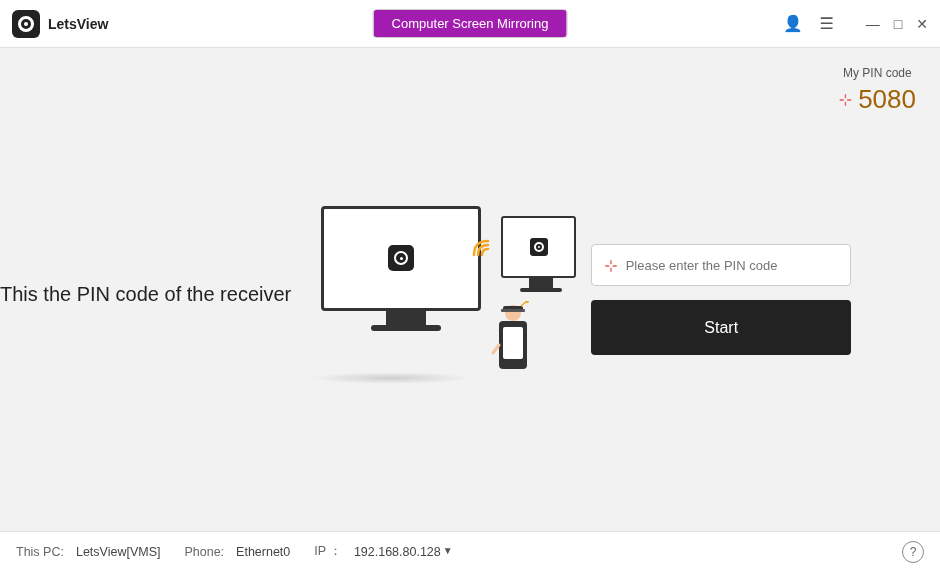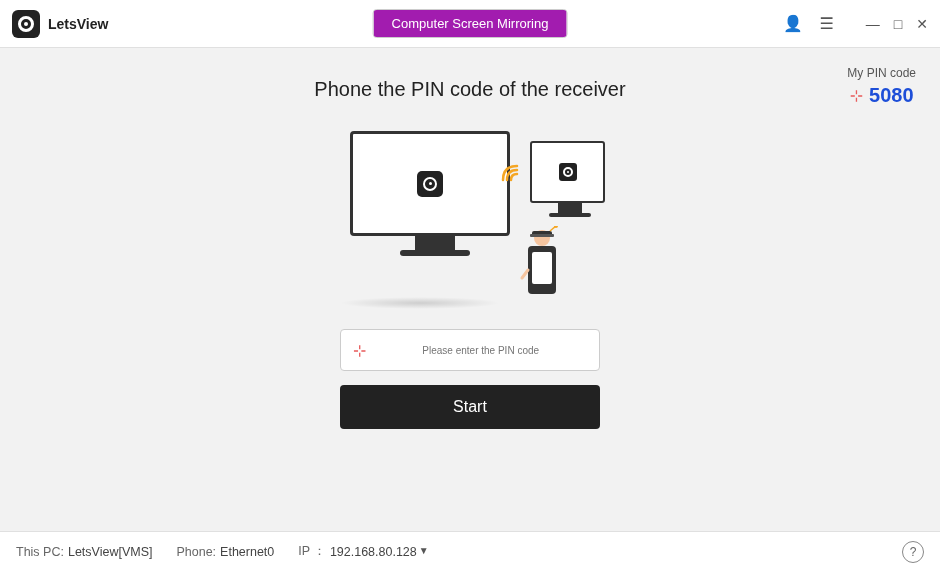--- a/index.html
+++ b/index.html
@@ -116,21 +116,21 @@
       color: #555;
       cursor: pointer;
       line-height: 1;
     }
 
     
     .main-content {
       flex: 1;
       background: #f2f2f2;
       display: flex;
-      flex-direction: column;
+      flex-direction: row;
       align-items: center;
       position: relative;
       padding-top: 20px;
     }
 
     .pin-code-badge {
       position: absolute;
       top: 18px;
       right: 24px;
       text-align: center;
@@ -148,23 +148,23 @@
       gap: 6px;
       justify-content: center;
     }
 
     .pin-icon {
       color: #e85d5d;
       font-size: 16px;
     }
 
     .pin-number {
-      font-size: 20px;
-      font-weight: 700;
-      color: #1d4ed8;
+      font-size: 26px;
+      font-weight: 400;
+      color: #a16207;
     }
 
     .instruction-text {
       font-size: 20px;
       color: #222;
       margin-top: 10px;
       margin-bottom: 20px;
       font-weight: 400;
     }
 
@@ -323,30 +323,29 @@
 
     .scan-icon {
       color: #e85d5d;
       font-size: 16px;
       flex-shrink: 0;
     }
 
     .pin-input {
       border: none;
       outline: none;
-      font-size: 10px;
+      font-size: 13px;
       color: #0c4a6e;
       background: transparent;
       flex: 1;
-      text-align: center;
     }
 
     .start-btn {
       width: 260px;
-      height: 44px;
+      height: 55px;
       background: #222;
       color: #fff;
       border: none;
       border-radius: 4px;
       font-size: 16px;
       cursor: pointer;
       font-weight: 500;
     }
 
     
@@ -359,21 +358,21 @@
       padding: 0 16px;
       font-size: 12.5px;
       color: #444;
       gap: 24px;
       flex-shrink: 0;
     }
 
     .status-item {
       display: flex;
       align-items: center;
-      gap: 4px;
+      gap: 12px;
     }
 
     .status-label {
       color: #666;
     }
 
     .ip-dropdown {
       display: flex;
       gap: 2px;
       cursor: pointer;
@@ -438,21 +437,21 @@
 <div class="main-content">
 
   <div class="pin-code-badge">
     <div class="pin-label">My PIN code</div>
     <div class="pin-value-row">
       <span class="pin-icon">⊹</span>
       <span class="pin-number">5080</span>
     </div>
   </div>
 
-  <div class="instruction-text">Phone the PIN code of the receiver</div>
+  <div class="instruction-text">This the PIN code of the receiver</div>
 
   <div class="illustration">
 
     <div class="monitor-large">
       <div class="monitor-screen">
         <div class="monitor-logo">
           <div class="monitor-logo-ring">
             <div class="monitor-logo-dot"></div>
           </div>
         </div>

